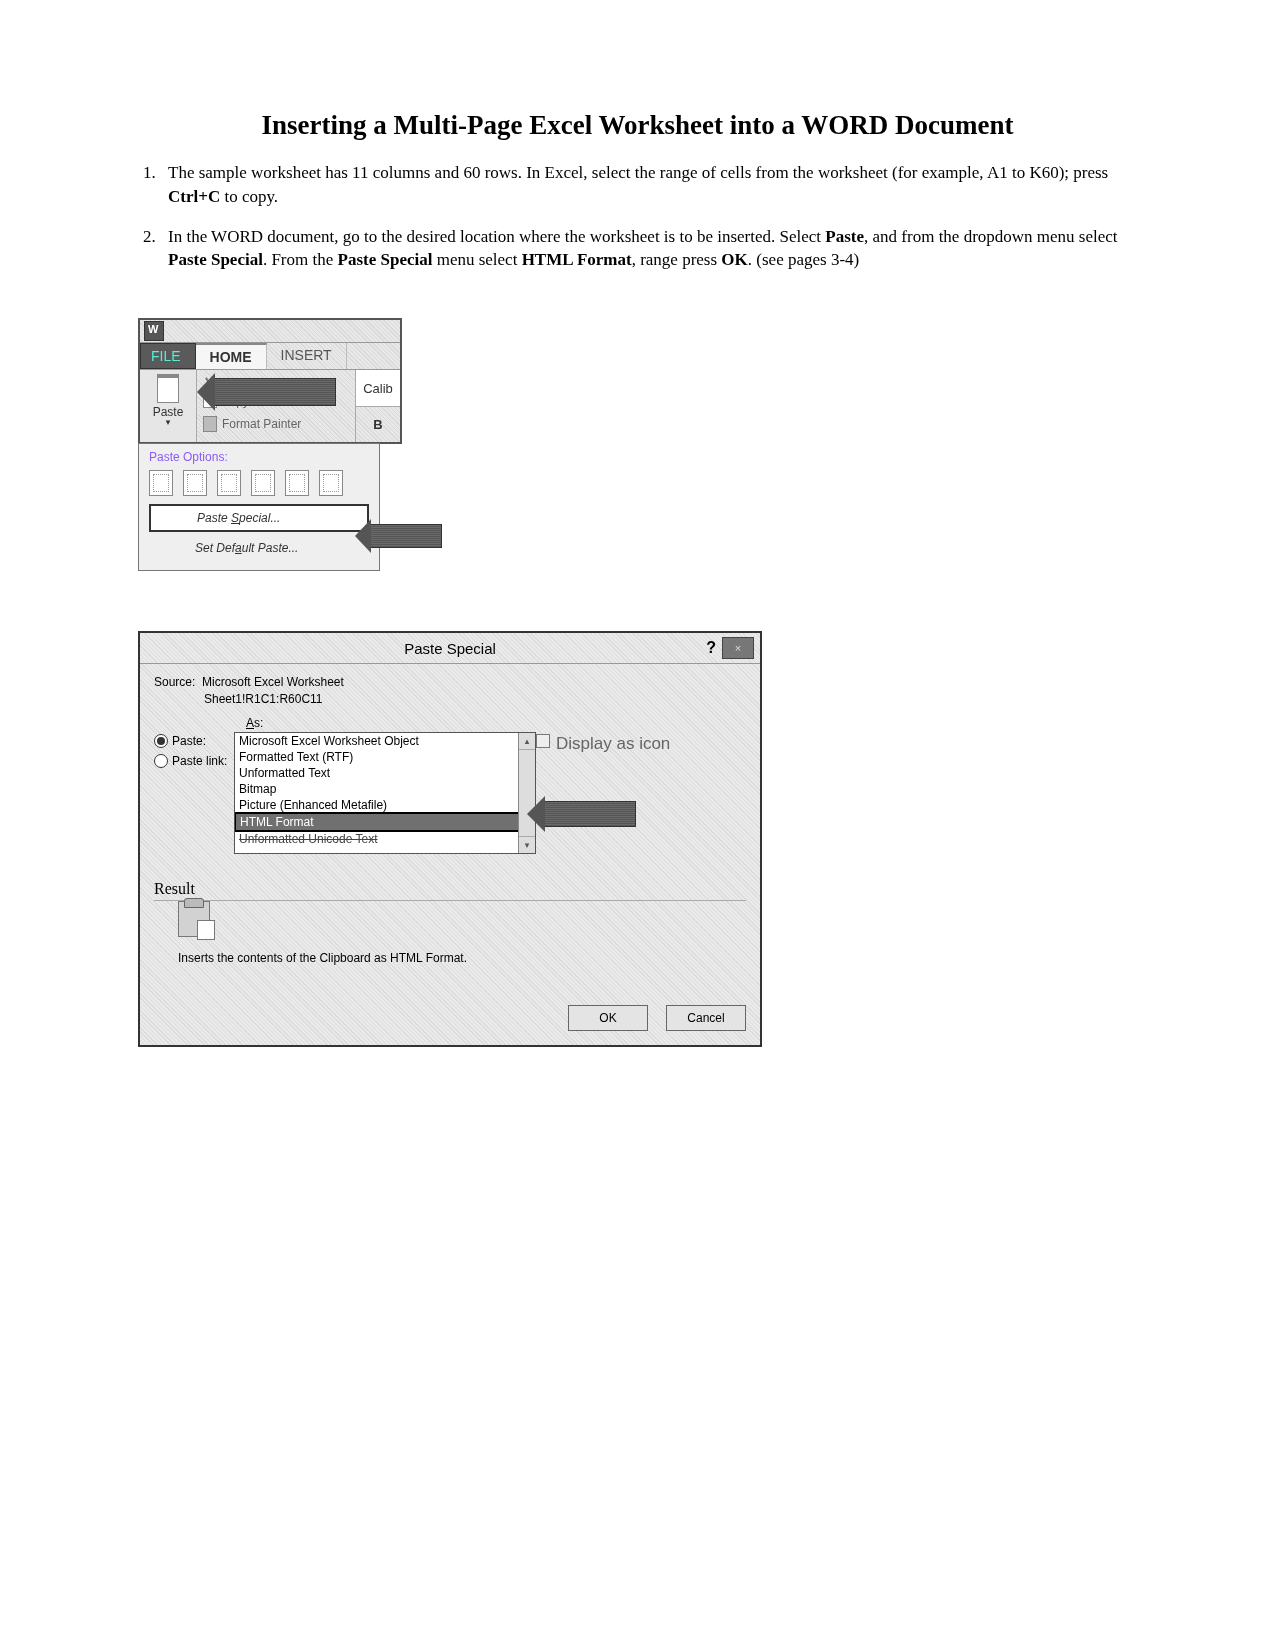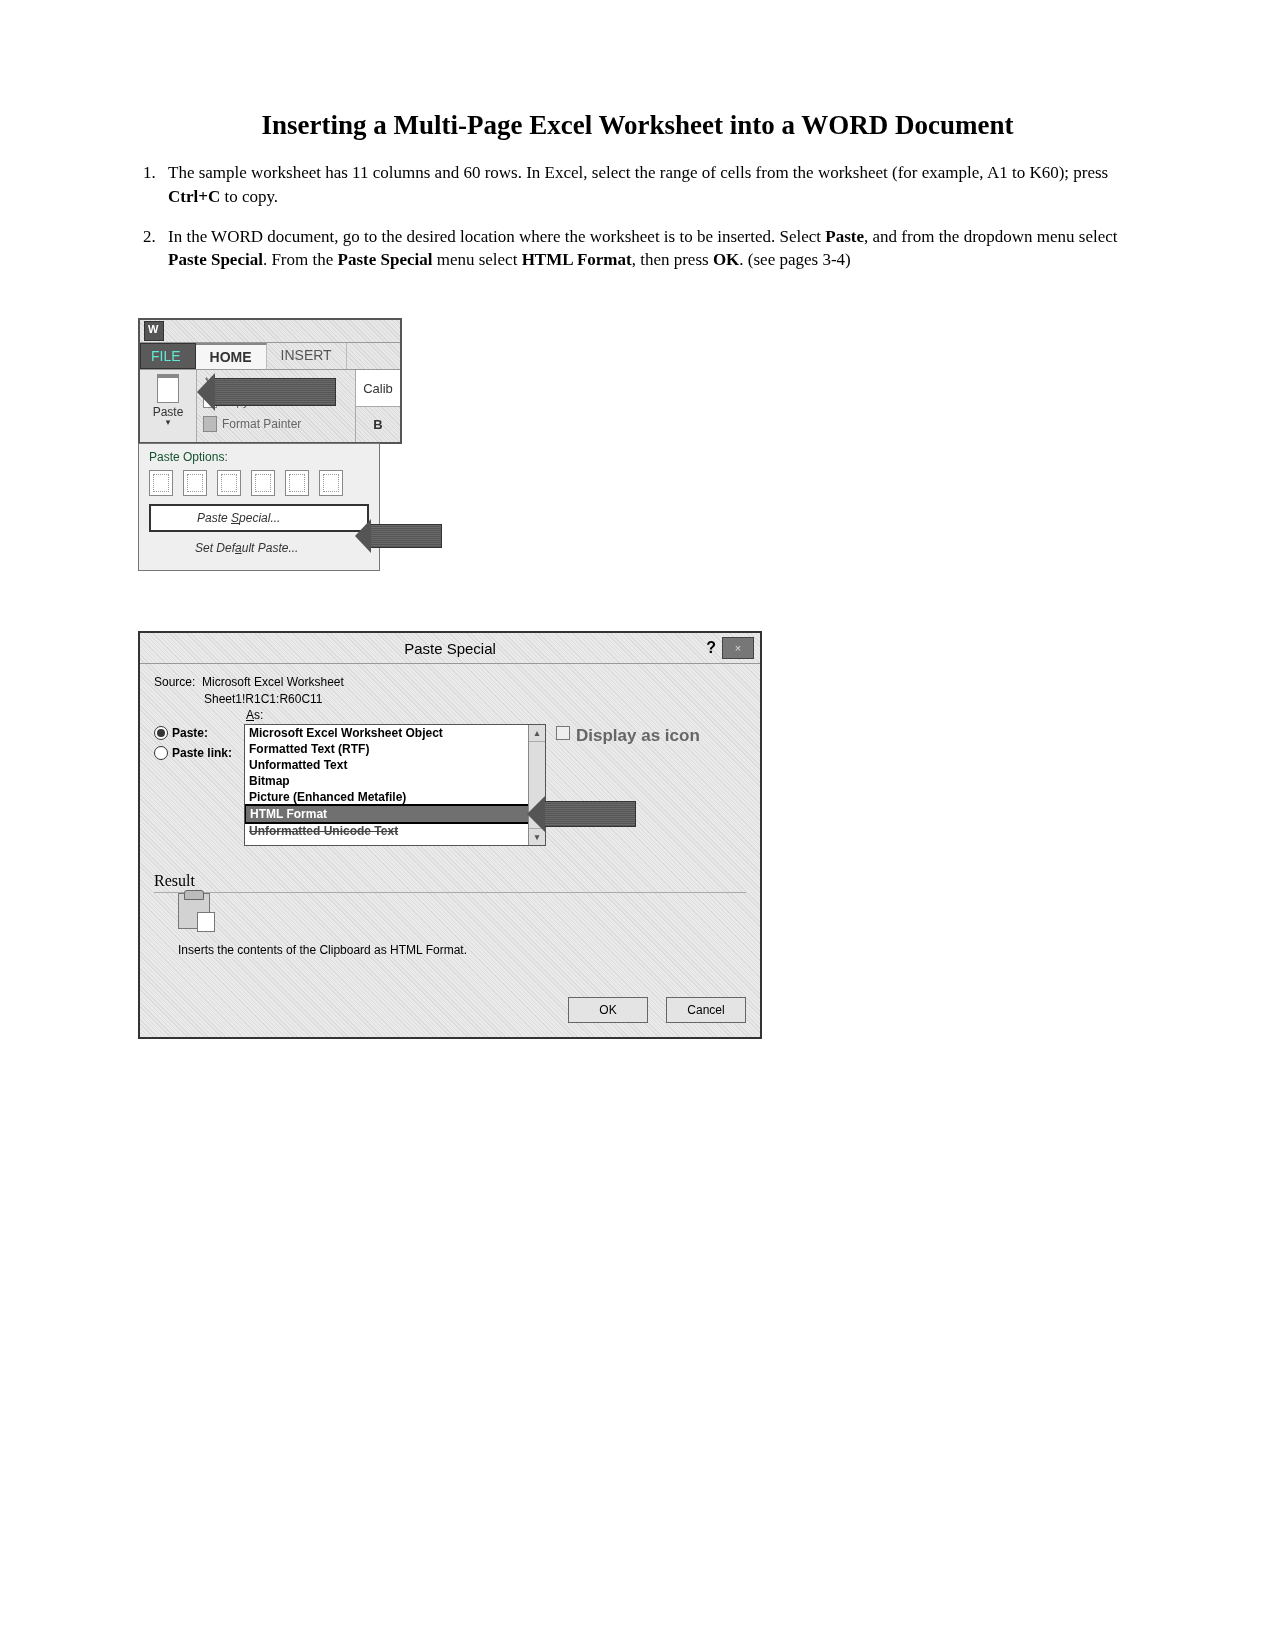--- a/index.html
+++ b/index.html
@@ -128,21 +128,21 @@
   }
 
   
   .paste-drop{
     border:1px solid #777;
     background:#efefef;
     margin-top:-1px;
     padding:6px 10px 10px 10px;
     width:220px;
   }
-  .pd-title{font-size:12px;color:#14532d;margin-bottom:6px;}
+  .pd-title{font-size:12px;color:#8b5cf6;margin-bottom:6px;}
   .pd-icons{display:flex;gap:10px;margin-bottom:8px;}
   .pd-ic{width:22px;height:24px;border:1px solid #888;background:#fff;position:relative;}
   .pd-ic::after{content:"";position:absolute;inset:3px;border:1px dotted #999;}
   .pd-row{display:flex;align-items:center;height:24px;font-size:12px;padding-left:46px;font-style:italic;}
   .pd-row.boxed{border:2px solid #333;background:#fff;margin-bottom:4px;justify-content:flex-start;}
   .pd-row .u{text-decoration:underline;}
 
   .arrow-ps{
     position:absolute;
     left:232px;top:206px;
@@ -174,23 +174,23 @@
     display:flex;align-items:center;justify-content:center;
     font-size:15px;
     position:relative;
     border-bottom:1px solid #999;
   }
   .dlg-title .help{position:absolute;right:44px;font-weight:bold;font-size:16px;}
   .dlg-title .close{position:absolute;right:6px;top:4px;width:30px;height:20px;background:#777;border:1px solid #444;display:flex;align-items:center;justify-content:center;color:#ddd;font-size:11px;}
   .dlg-body{padding:10px 14px 14px 14px;}
   .src{font-size:12px;line-height:1.4;}
   .src .reft{margin-left:50px;}
-  .as-lbl{margin:0 0 2px 92px;font-size:12px;}
+  .as-lbl{margin:8px 0 2px 92px;font-size:12px;}
   .as-lbl .u{text-decoration:underline;}
-  .mid{display:flex;gap:10px;font-weight:bold;}
+  .mid{display:flex;}
   .radios{width:80px;font-size:12px;display:flex;flex-direction:column;gap:6px;padding-top:2px;}
   .radio-row{display:flex;align-items:center;gap:4px;}
   .rb{width:12px;height:12px;border:1px solid #333;border-radius:50%;display:inline-block;position:relative;background:#fff;}
   .rb.on::after{content:"";position:absolute;inset:2px;border-radius:50%;background:#333;}
   .list-wrap{position:relative;}
   .listbox{
     width:300px;height:120px;
     border:1px solid #555;
     background:#fff;
     font-size:12px;
@@ -247,21 +247,21 @@
 <body>
 
 <div class="page">
   <h1>Inserting a Multi-Page Excel Worksheet into a WORD Document</h1>
 
   <ol class="steps">
     <li>
       <span>The sample worksheet has 11 columns and 60 rows. In Excel, select the range of cells from the worksheet (for example, A1 to K60); press </span><b>Ctrl+C</b><span> to copy.</span>
     </li>
     <li>
-      <span>In the WORD document, go to the desired location where the worksheet is to be inserted. Select </span><b>Paste</b><span>, and from the dropdown menu select </span><b>Paste Special</b><span>. From the </span><b>Paste Special</b><span> menu select </span><b>HTML Format</b><span>, then press </span><b>OK</b><span>. (see pages 3-4)</span>
+      <span>In the WORD document, go to the desired location where the worksheet is to be inserted. Select </span><b>Paste</b><span>, and from the dropdown menu select </span><b>Paste Special</b><span>. From the </span><b>Paste Special</b><span> menu select </span><b>HTML Format</b><span>, range press </span><b>OK</b><span>. (see pages 3-4)</span>
     </li>
   </ol>
 
   
   <div class="fig1-outer">
     <div class="fig1">
       <div class="ribbon-frame">
         <div class="qat">
           <span class="word-icon"></span>
         </div>

